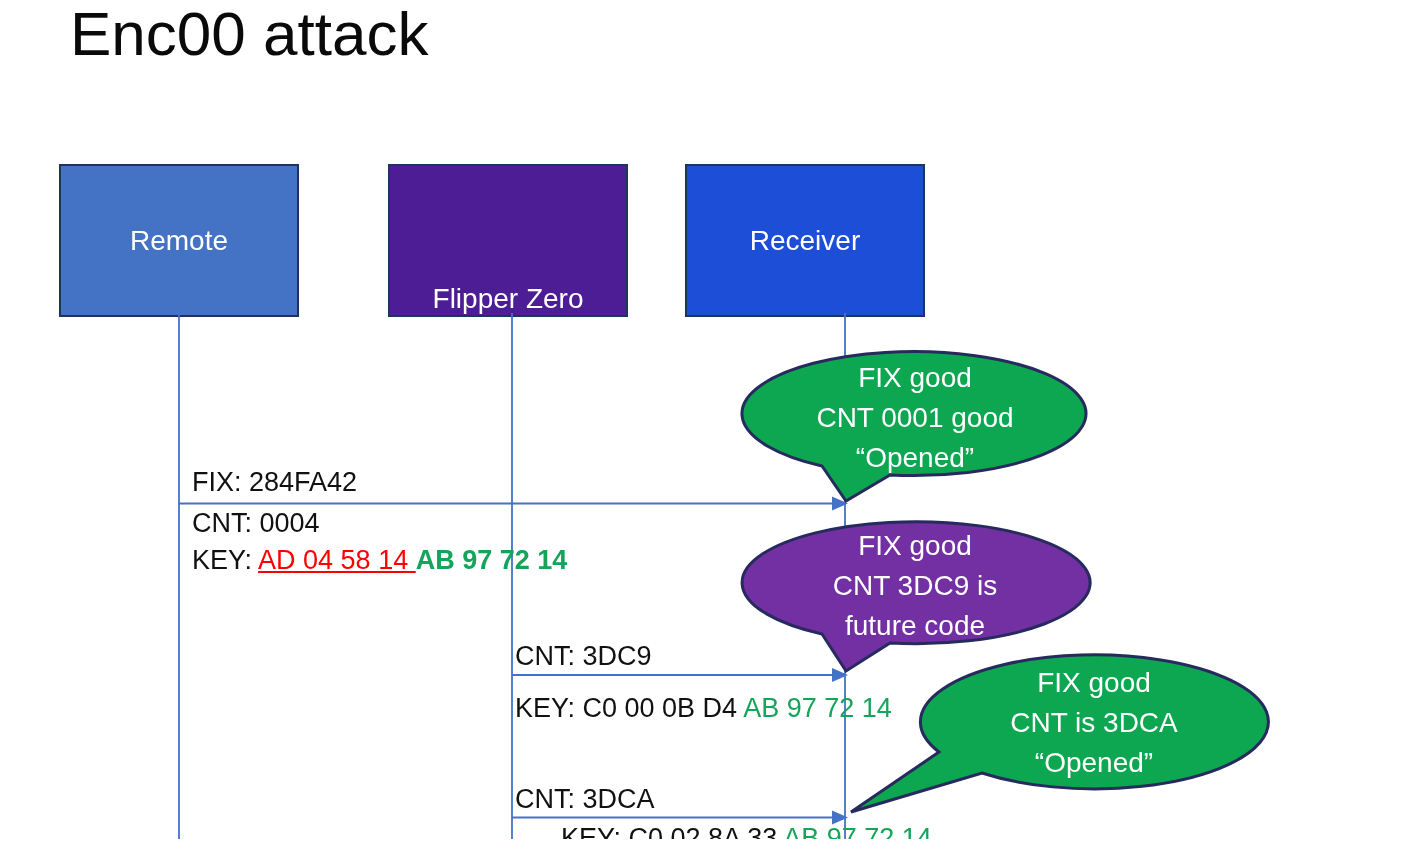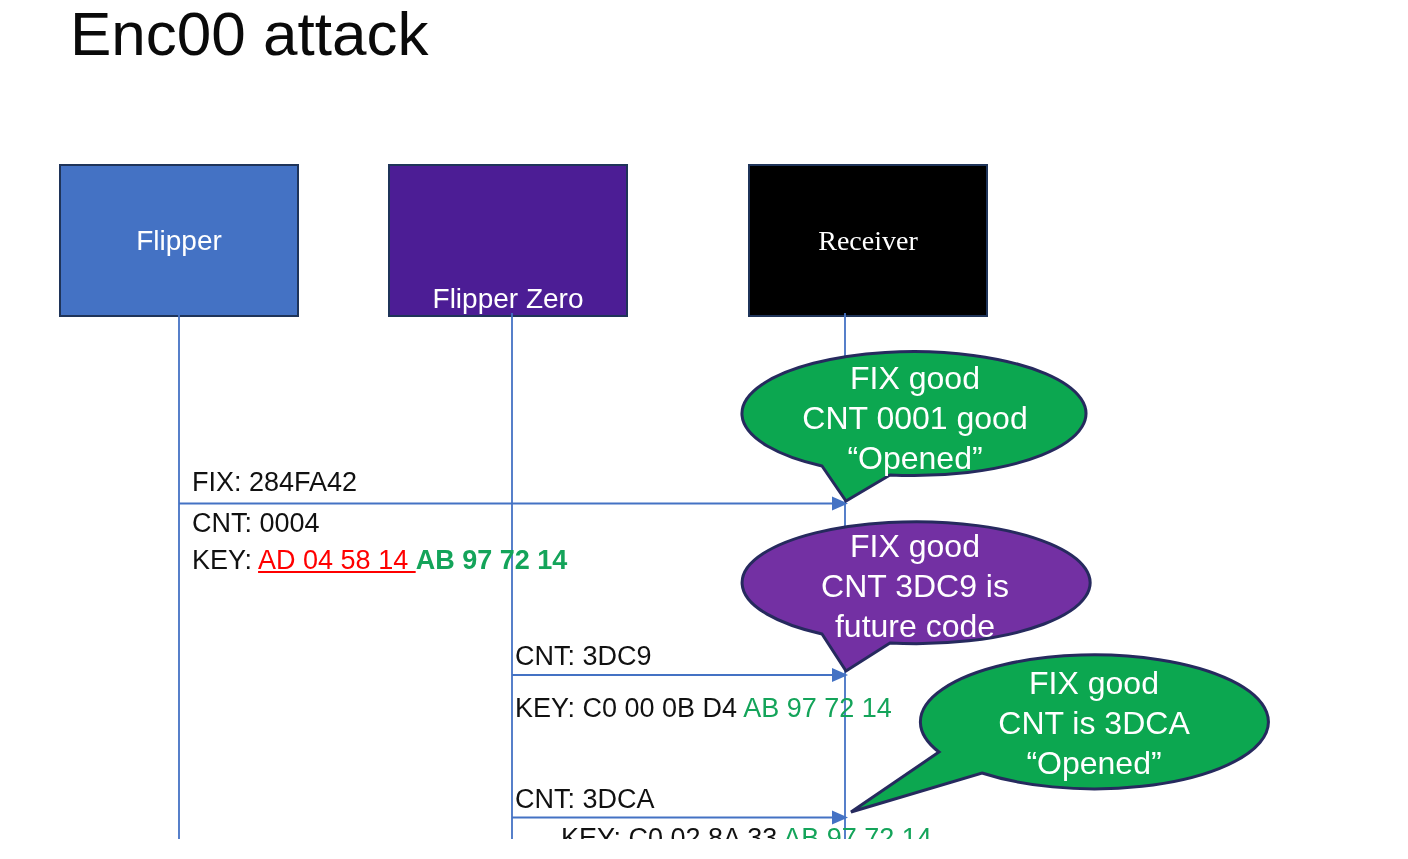--- a/index.html
+++ b/index.html
@@ -16,42 +16,42 @@
     letter-spacing:0px;white-space:nowrap;
   }
   .actor-box{
     position:absolute;top:164px;width:236px;height:149px;
     border:2px solid #1F3459;
     display:flex;align-items:center;justify-content:center;
     color:#ffffff;font-size:28px;
   }
   .box-remote{left:59px;background:#4472C4;}
   .box-flipper{left:388px;background:#4c1d95;align-items:flex-end;}
-  .box-receiver{left:748px;background:#000000;font-family:Liberation Serif, serif;}
+  .box-receiver{left:685px;background:#1d4ed8;}
   svg.layer{position:absolute;left:0;top:0;}
   .msg{
     position:absolute;font-size:27px;color:#111111;white-space:nowrap;
   }
   .key-red{color:#FF0000;text-decoration:underline;}
   .key-green{color:#14A45A;}
   .key-green-bold{color:#14A45A;font-weight:700;}
   .bubble-text{
     position:absolute;width:300px;text-align:center;
-    color:#ffffff;font-size:32px;line-height:40px;white-space:nowrap;
+    color:#ffffff;font-size:28px;line-height:40px;white-space:nowrap;
   }
 </style>
 </head>
 <body>
 
 <div id="canvas">
 
   <div class="title">Enc00 attack</div>
 
   <div class="actor-box box-remote">
-    <span>Flipper</span>
+    <span>Remote</span>
   </div>
   <div class="actor-box box-flipper">
     <span>Flipper Zero</span>
   </div>
   <div class="actor-box box-receiver">
     <span>Receiver</span>
   </div>
 
   <svg class="layer" width="1408" height="859" viewBox="0 0 1408 859">
 

